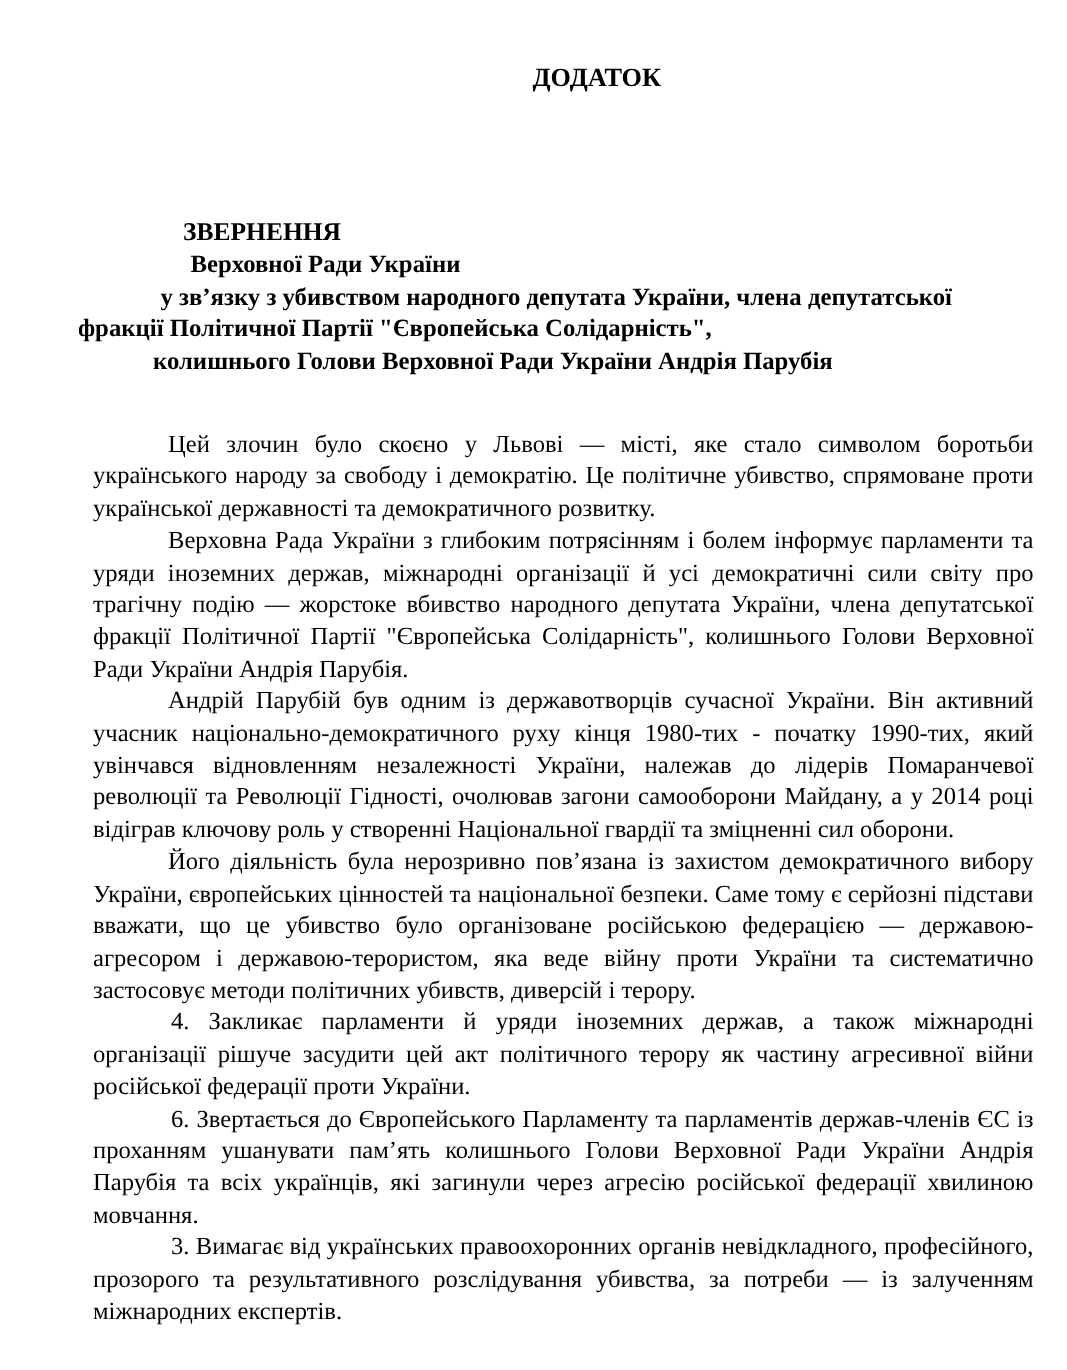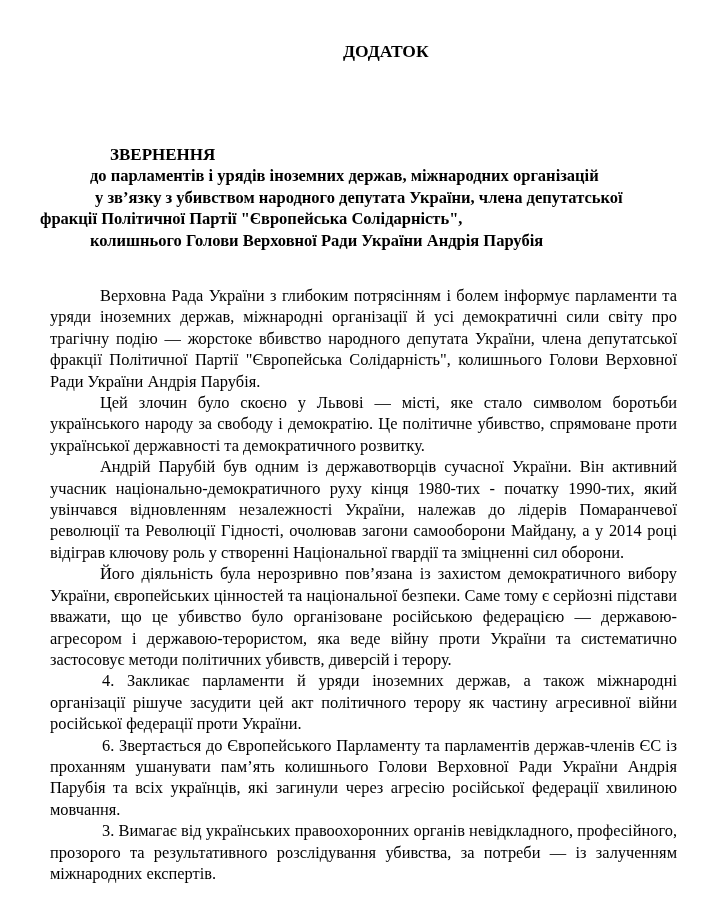--- a/index.html
+++ b/index.html
@@ -1,18 +1,18 @@
 <!DOCTYPE html>
 <html><head>
 <meta charset="utf-8">
 <style>
   html, body { margin: 0; padding: 0; background: #ffffff; }
   body { width: 711px; height: 913px; overflow: hidden; position: relative;
          font-family: "Liberation Serif", serif; color: #000; }
-  .page { position: absolute; left: 0; top: 0; width: 565px; height: 913px; }
+  .page { position: absolute; left: 12px; top: 0; width: 565px; height: 913px; }
   .annex { position: absolute; left: 340px; top: 40px; font-weight: bold; font-size: 16.5px; line-height: 22px; }
   .annex .a1 { margin-left: 3px; font-size: 17.5px; }
   .title { position: absolute; left: 40px; top: 144px; width: 655px; text-align: left;
            font-weight: bold; font-size: 16.5px; line-height: 21.4px; }
   .title .t1 { font-size: 17px; padding-left: 70px; }
   .title .t2 { padding-left: 75px; }
   .title .t3 { padding-left: 50px; }
   .title .t4 { padding-left: 55px; }
   .title .t5 { padding-left: 0px; }
   .title .t6 { padding-left: 50px; }
@@ -26,28 +26,28 @@
 </head>
 <body>
 
 <div class="page">
   <div class="annex">
     <div class="a1">ДОДАТОК</div>
   </div>
 
   <div class="title">
     <div class="t1">ЗВЕРНЕННЯ</div>
-    <div class="t3">до парламентів і урядів іноземних держав, міжнародних організацій</div>
+    <div class="t2">Верховної Ради України</div>
     <div class="t4">у зв’язку з убивством народного депутата України, члена депутатської</div>
     <div class="t5">фракції Політичної Партії "Європейська Солідарність",</div>
     <div class="t6">колишнього Голови Верховної Ради України Андрія Парубія</div>
   </div>
 
   <div class="body">
+    <p>Цей злочин було скоєно у Львові — місті, яке стало символом боротьби українського народу за свободу і демократію. Це політичне убивство, спрямоване проти української державності та демократичного розвитку.</p>
     <p>Верховна Рада України з глибоким потрясінням і болем інформує парламенти та уряди іноземних держав, міжнародні організації й усі демократичні сили світу про трагічну подію — жорстоке вбивство народного депутата України, члена депутатської фракції Політичної Партії "Європейська Солідарність", колишнього Голови Верховної Ради України Андрія Парубія.</p>
-    <p>Цей злочин було скоєно у Львові — місті, яке стало символом боротьби українського народу за свободу і демократію. Це політичне убивство, спрямоване проти української державності та демократичного розвитку.</p>
     <p>Андрій Парубій був одним із державотворців сучасної України.  Він активний учасник національно-демократичного руху кінця 1980-тих - початку 1990-тих, який увінчався відновленням незалежності України, належав до лідерів Помаранчевої революції та Революції Гідності, очолював загони самооборони Майдану, а у 2014 році відіграв ключову роль у створенні Національної гвардії та зміцненні сил оборони.</p>
     <p>Його діяльність була нерозривно пов’язана із захистом демократичного вибору України, європейських цінностей та національної безпеки. Саме тому є серйозні підстави вважати, що це убивство було організоване російською федерацією — державою-агресором і державою-терористом, яка веде війну проти України та систематично застосовує методи політичних убивств, диверсій і терору.</p>
     <p class="item">4. Закликає парламенти й уряди іноземних держав, а також міжнародні організації рішуче засудити цей акт політичного терору як частину агресивної війни російської федерації проти України.</p>
     <p class="item">6. Звертається до Європейського Парламенту та парламентів держав-членів ЄС із проханням ушанувати пам’ять колишнього Голови Верховної Ради України Андрія Парубія та всіх українців, які загинули через агресію російської федерації хвилиною мовчання.</p>
     <p class="item">3. Вимагає від українських правоохоронних органів невідкладного, професійного, прозорого та результативного розслідування убивства, за потреби — із залученням міжнародних експертів.</p>
   </div>
 </div>
 
 </body></html>

